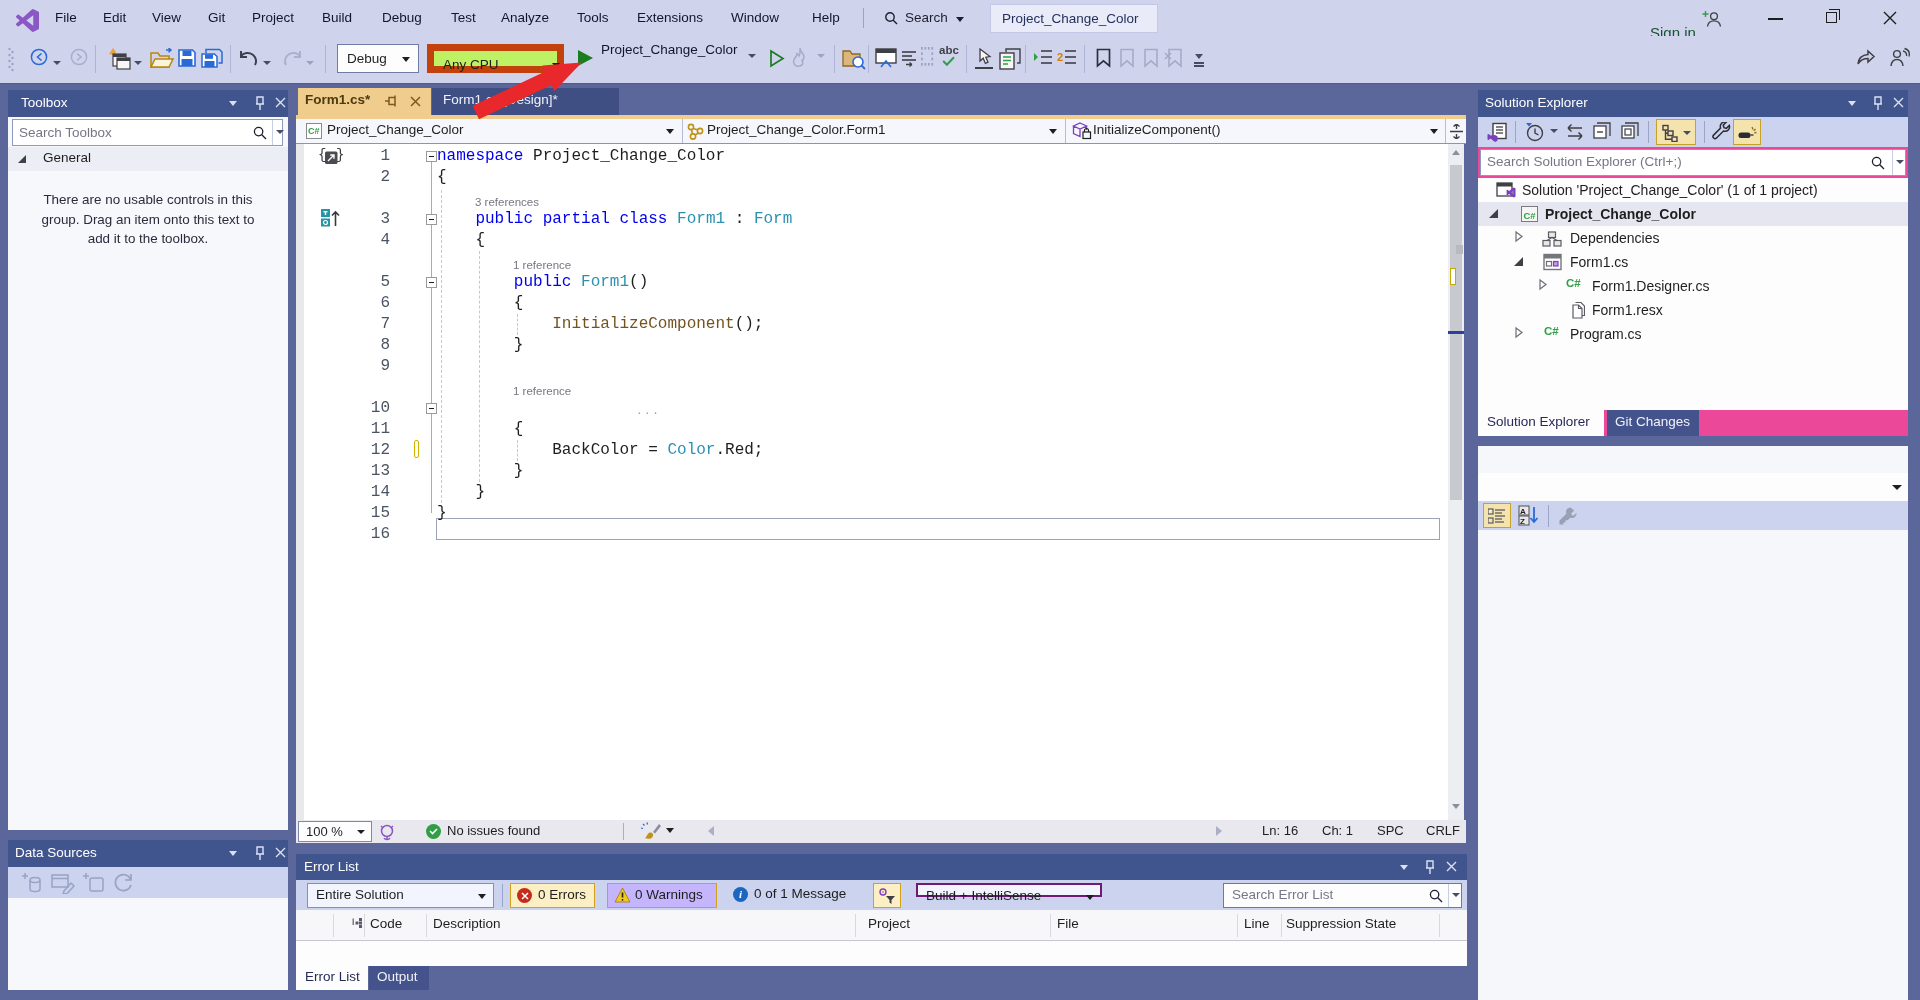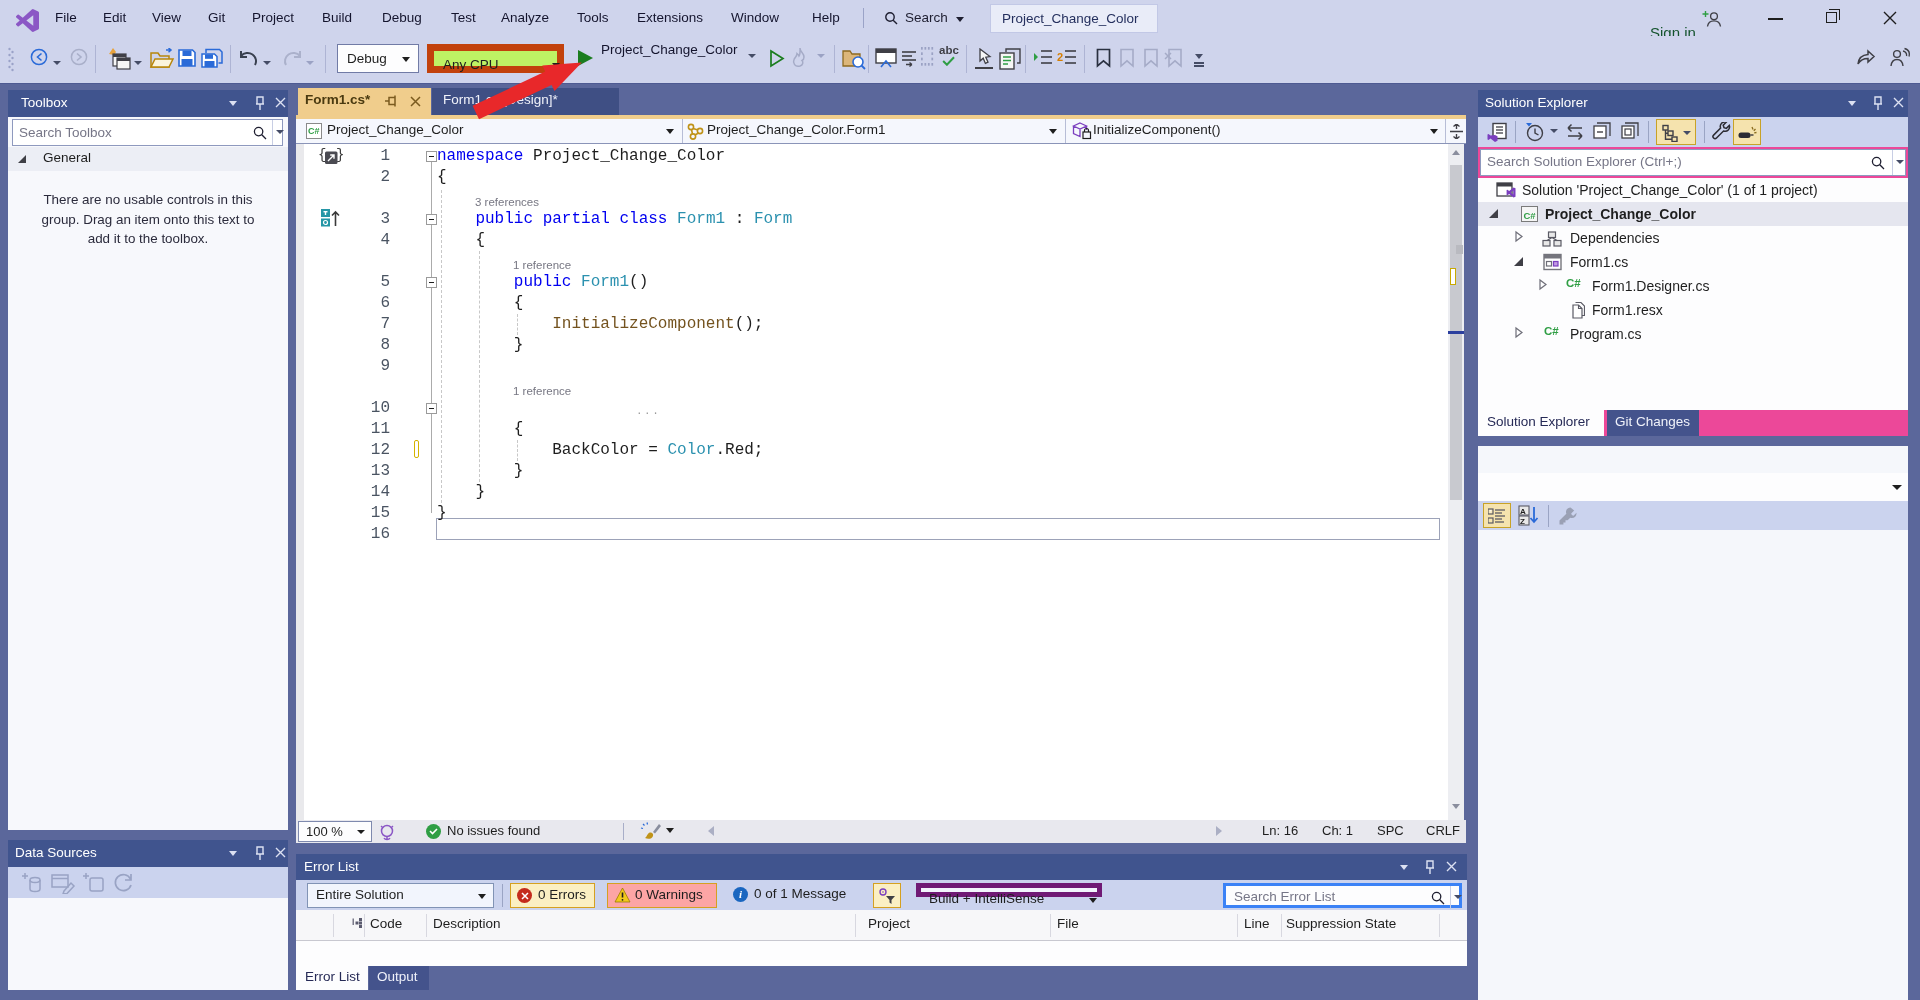--- a/index.html
+++ b/index.html
@@ -478,46 +478,46 @@
     </div>
     <div class="abs" style="left:206px;top:4px;width:1px;height:23px;background:#9AA4C4;"></div>
     <div class="abs" style="left:214px;top:3px;width:85px;height:25px;background:#FBEFC3;border:1px solid #D5A021;">
       <div class="abs" style="left:6px;top:4px;width:15px;height:15px;border-radius:50%;background:#C42B1C;">
           <svg class="abs" style="left:3.5px;top:3.5px;" width="8" height="8" viewBox="0 0 8 8">
             <path d="M1 1 L7 7 M7 1 L1 7" stroke="#FFFFFF" stroke-width="1.5"></path>
           </svg>
         </div>
       <span class="abs" style="left:27px;top:3px;font-size:13.5px;color:#1E1E1E;">0 Errors</span>
     </div>
-    <div class="abs" style="left:311px;top:3px;width:110px;height:25px;background:#fca5a5;border:1px solid #D5A021;">
+    <div class="abs" style="left:311px;top:3px;width:110px;height:25px;background:#c4b5fd;border:1px solid #D5A021;">
       <svg class="abs" style="left:6px;top:3px;" width="17" height="16" viewBox="0 0 17 16">
           <path d="M8.5 1 L16 15 L1 15 Z" fill="#F2C81C" stroke="#9A7B00" stroke-width="0.8"></path>
           <path d="M8.5 5.5 L8.5 10.5" stroke="#1E1E1E" stroke-width="1.6"></path>
           <circle cx="8.5" cy="12.8" r="0.9" fill="#1E1E1E"></circle>
         </svg>
       <span class="abs" style="left:27px;top:3px;font-size:13.5px;color:#1E1E1E;">0 Warnings</span>
     </div>
     <div class="abs" style="left:431px;top:3px;width:130px;height:25px;">
       <div class="abs" style="left:6px;top:4px;width:15px;height:15px;border-radius:50%;background:#1A66C0;">
           <span class="abs" style="left:6px;top:1px;font-size:11px;color:#FFFFFF;font-family:'Liberation Serif';font-style:italic;font-weight:bold;">i</span>
         </div>
       <span class="abs" style="left:27px;top:3px;font-size:13.5px;color:#1E1E1E;">0 of 1 Message</span>
     </div>
     <div class="abs" style="left:577px;top:3px;width:28px;height:25px;background:#FBEFC3;border:1px solid #D5A021;">
       <svg class="abs" style="left:5px;top:4px;" width="17" height="17" viewBox="0 0 17 17">
           <circle cx="4" cy="4" r="3" fill="none" stroke="#7B3FBF" stroke-width="1.4"></circle>
           <circle cx="4" cy="4" r="0.8" fill="#7B3FBF"></circle>
           <path d="M7 8 L16 8 L12.5 12 L12.5 16 L10.5 14.5 L10.5 12 Z" fill="#3F3F46"></path>
         </svg>
     </div>
-    <div class="abs" style="left:620px;top:3px;width:186px;height:14px;background:#F2F5FD;border:5px solid #701a75;">
+    <div class="abs" style="left:620px;top:3px;width:186px;height:14px;background:#F2F5FD;border:2px solid #701a75;">
       <span class="abs" style="left:8px;top:3px;font-size:13.5px;color:#1E1E1E;">Build + IntelliSense</span>
       <div class="abs" style="left:168px;top:10px;width:0;height:0;border-left:4.5px solid transparent;border-right:4.5px solid transparent;border-top:5px solid #1E1E1E;"></div>
     </div>
-    <div class="abs" style="left:927px;top:3px;width:239px;height:25px;background:#FDFDFE;border:3px solid #3b82f6;">
+    <div class="abs" style="left:927px;top:3px;width:239px;height:25px;background:#FDFDFE;border:1px solid #3b82f6;">
       <span class="abs" style="left:8px;top:3px;font-size:13.5px;color:#767687;">Search Error List</span>
       <svg class="abs" style="left:205px;top:5px;" width="14" height="14" viewBox="0 0 14 14">
           <circle cx="5.6" cy="5.6" r="4.2" fill="none" stroke="#1E1E30" stroke-width="1.3"></circle>
           <line x1="8.8" y1="8.8" x2="13" y2="13" stroke="#1E1E30" stroke-width="1.3"></line>
         </svg>
       <div class="abs" style="left:224px;top:0;width:1px;height:23px;background:#C8CEE4;"></div>
       <div class="abs" style="left:228px;top:9px;width:0;height:0;border-left:4px solid transparent;border-right:4px solid transparent;border-top:4.5px solid #454C66;"></div>
     </div>
   </div>
   <div class="abs" style="left:0;top:56px;width:1171px;height:31px;background:#F7F7F9;border-bottom:1px solid #C8C8D0;color:#1E1E1E;font-size:13.5px;">

